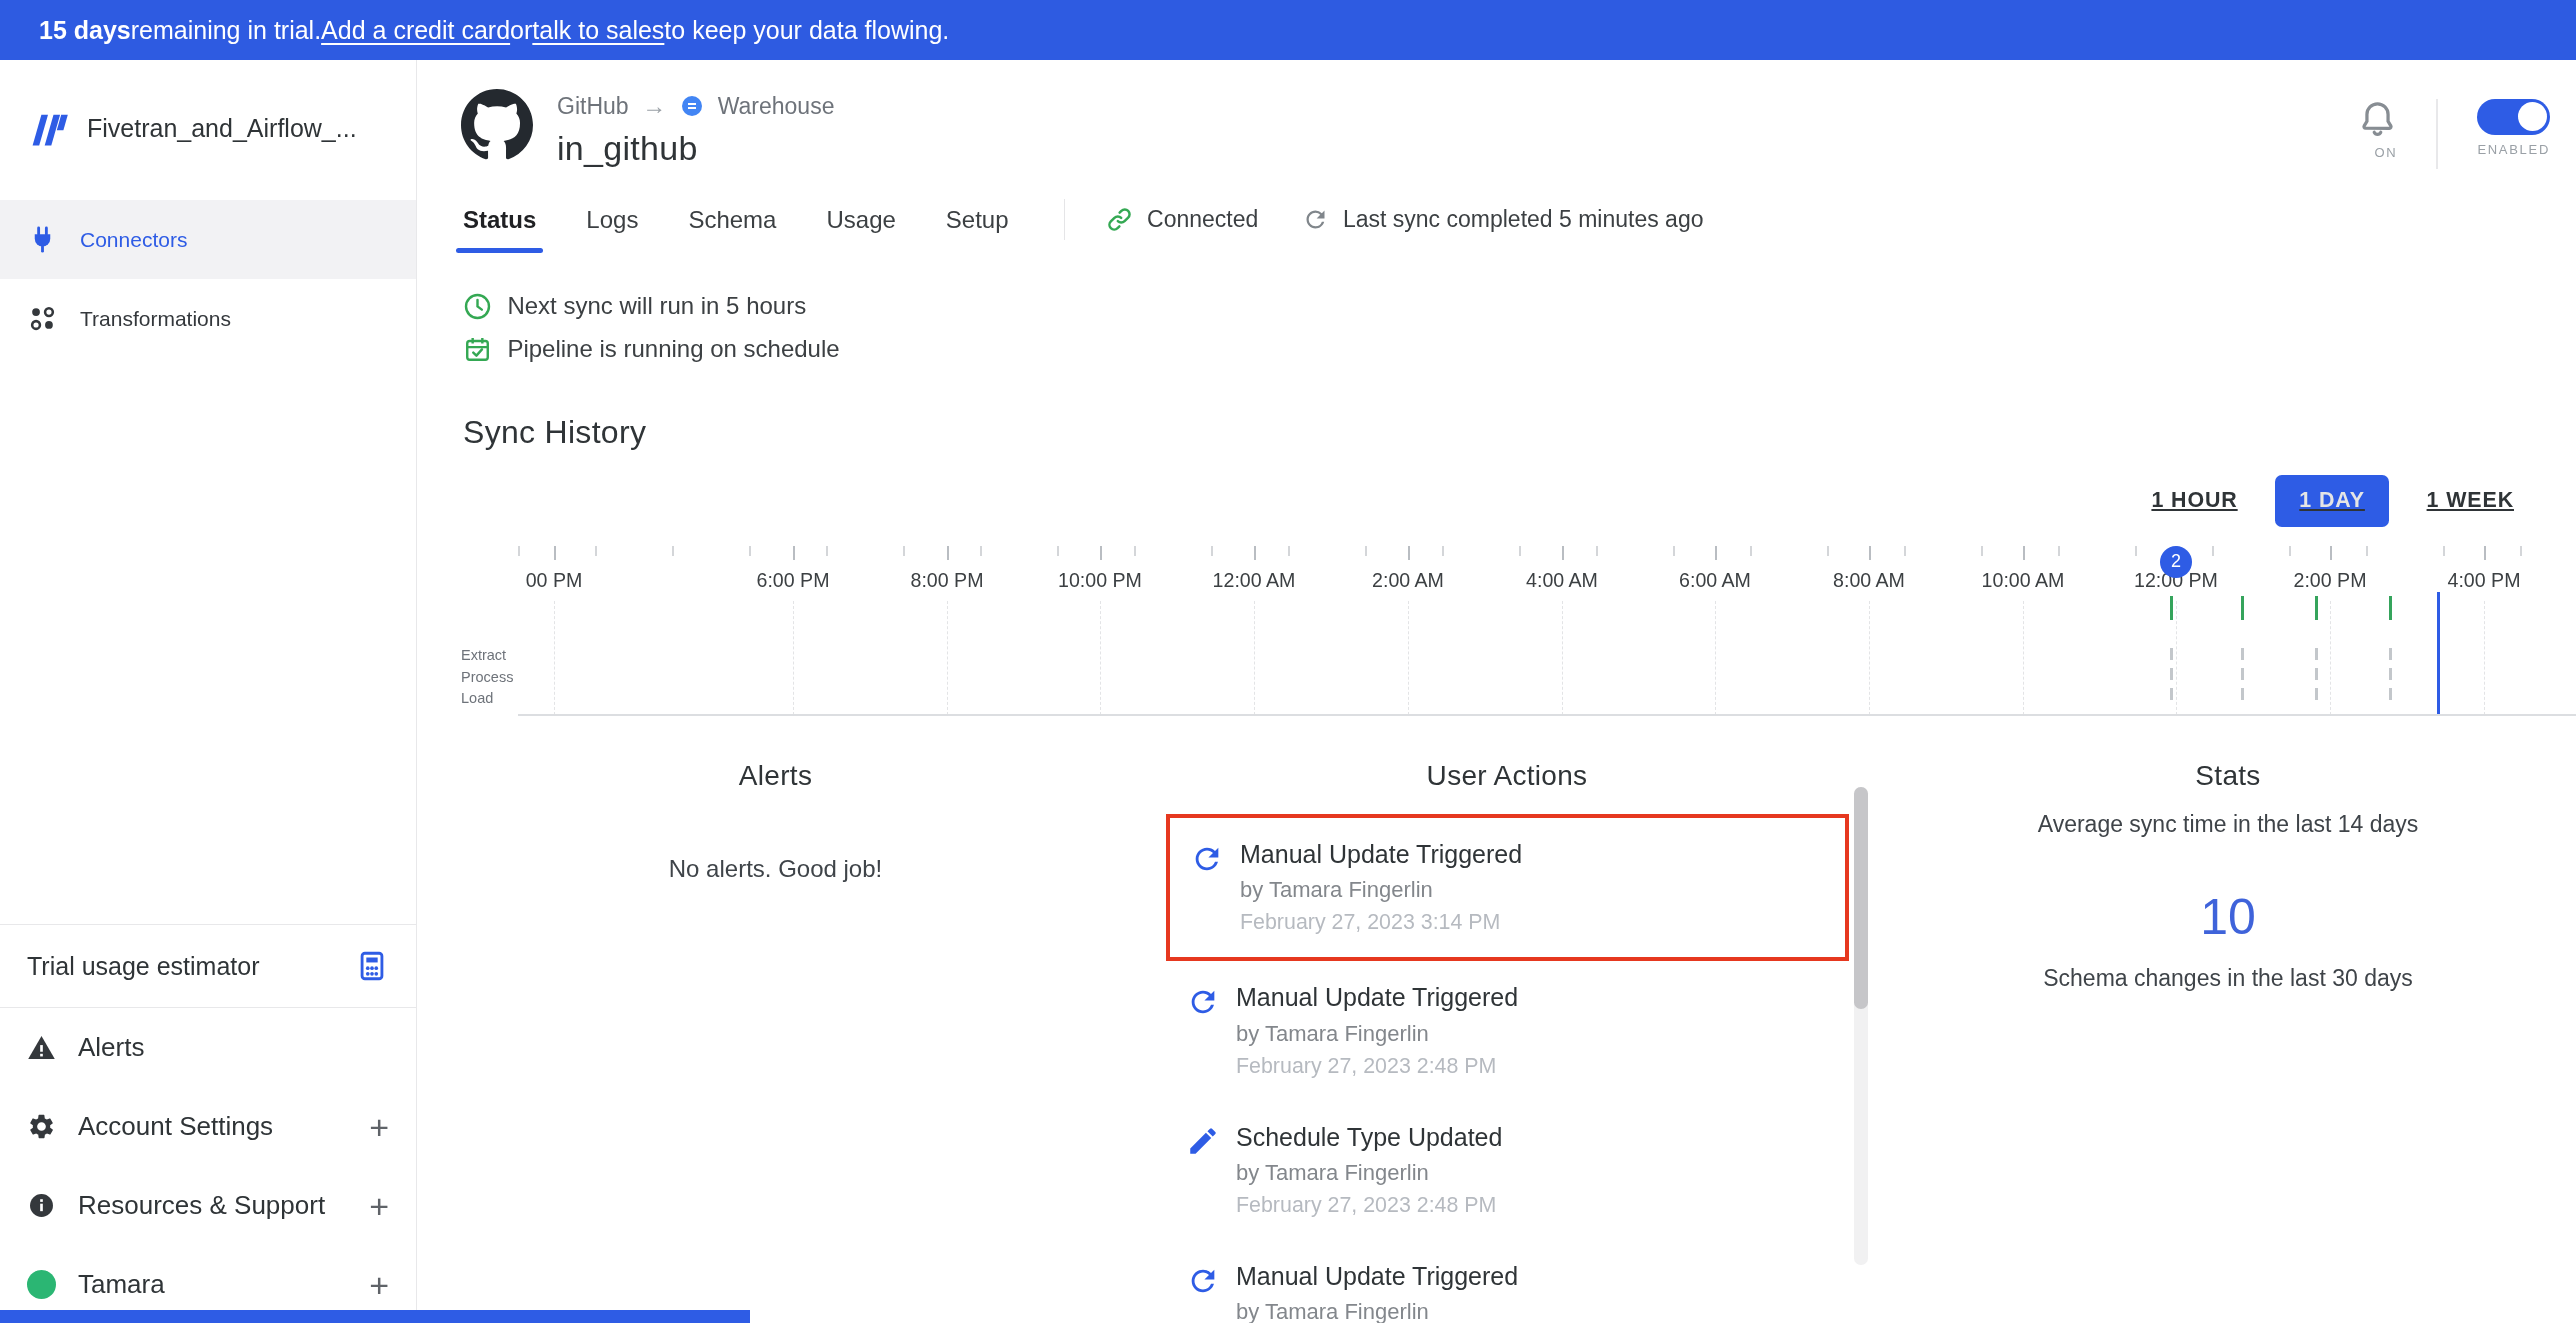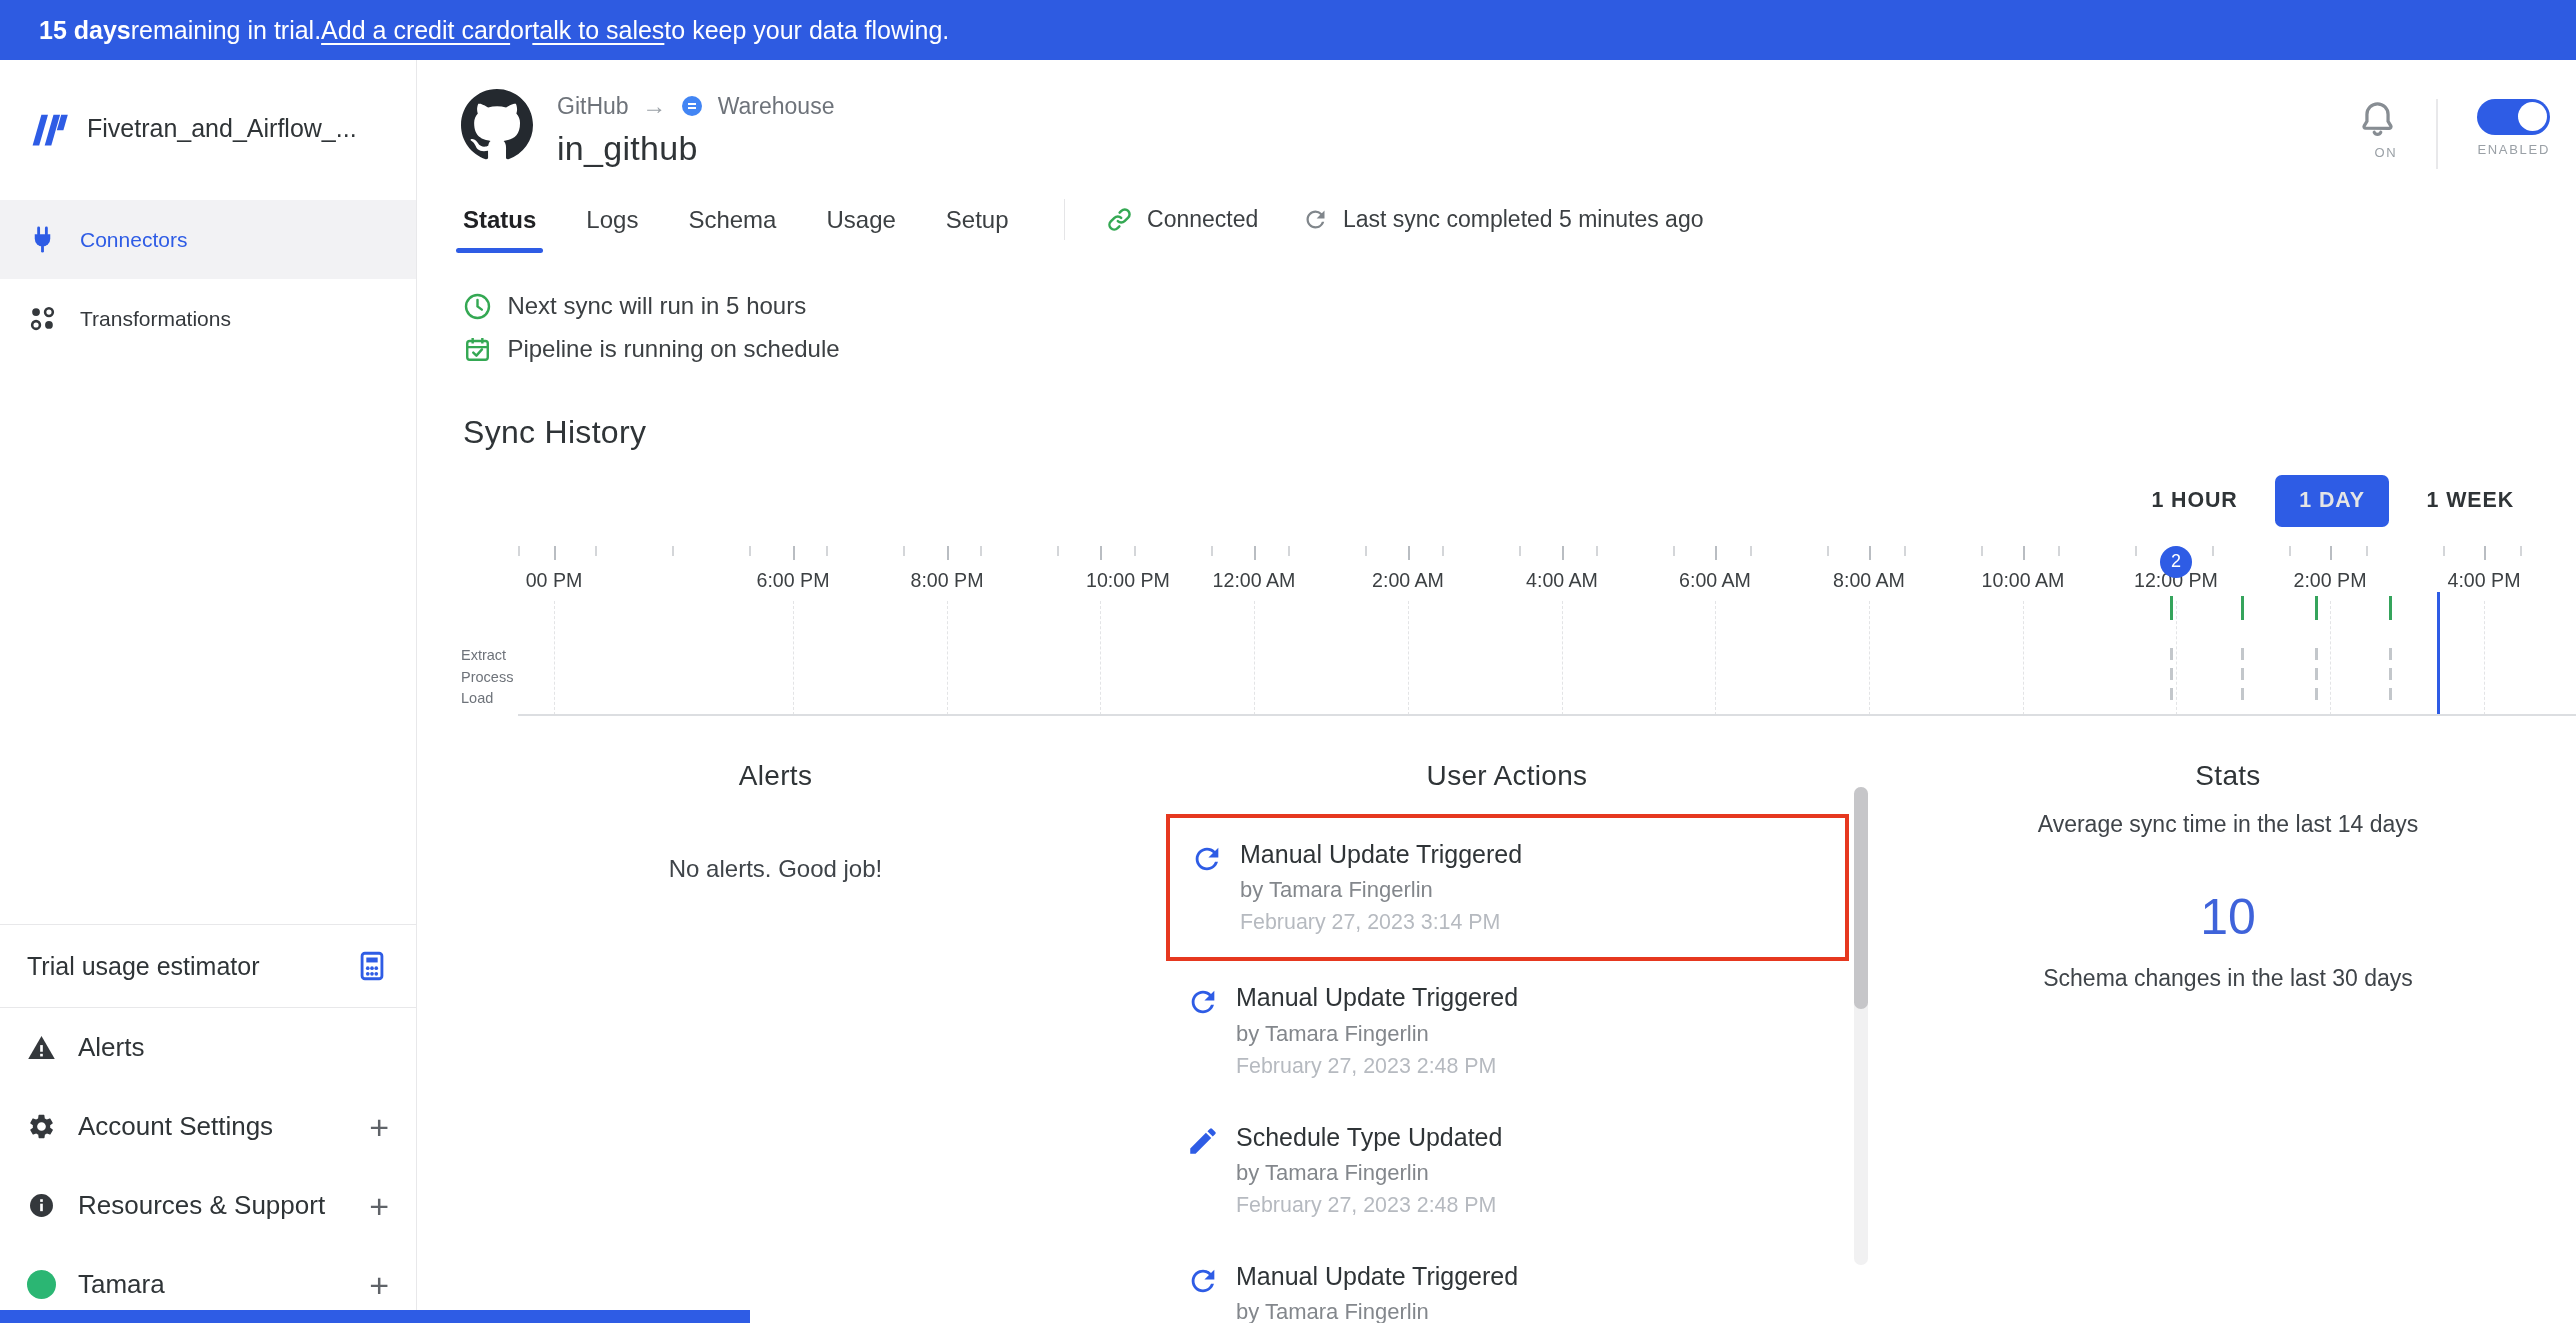--- a/index.html
+++ b/index.html
@@ -66,21 +66,21 @@
   .hr-divider { width: 1.7px; height: 70px; background: #e8e8ea; margin: 0 39px; }
   .toggle { width: 73px; height: 36px; border-radius: 18px; background: #2e5ce5; position: relative; cursor: pointer; }
   .toggle-knob { position: absolute; top: 3.4px; right: 3.4px; width: 29px; height: 29px; border-radius: 50%; background: #fff; }
 
   .status-lines { margin: 39px 0 0 46px; display: flex; flex-direction: column; gap: 13.7px; }
   .status-line { display: flex; align-items: center; gap: 15.4px; font-size: 24px; color: #3c4043; }
   .status-line svg { width: 29px; height: 29px; flex-shrink:0; }
 
   .section-title { font-size: 32px; margin: 50px 0 0 46px; color: #2f3437; letter-spacing: 0.3px; }
 
-  .range-row { display: flex; justify-content: flex-end; align-items: center; margin: 24px 38px 0 0; }
+  .range-row { display: flex; justify-content: flex-end; align-items: center; margin: 24px 38px 0 0; text-decoration: underline; }
   .range-btn { font-size: 21.4px; font-weight: 700; letter-spacing: 0.9px; padding: 13.7px 24px; color: #2f3437; border-radius: 6.8px; margin-left: 13.7px; cursor: pointer; }
   .range-btn.active { background: #2e5ce5; color: #e5e5e5; }
 
   
   .timeline { position: relative; height: 183px; margin-top: 19px; overflow: hidden; }
   .tl-minor { position: absolute; left: 101px; right: 0; top: 0; height: 10.2px;
               background: repeating-linear-gradient(90deg, #d4d6d9 0 1.7px, transparent 1.7px 77px); }
   .tl-tick { position: absolute; top: 0; width: 1.7px; height: 14.5px; background: #b9bdc2; }
   .tl-label { position: absolute; top: 23px; transform: translateX(-50%); font-size: 19.6px; color: #3c4043; white-space: nowrap; }
   .tl-grid { position: absolute; top: 55px; bottom: 13.7px; width: 0; border-left: 1.7px dashed #e3e4e6; }
@@ -309,21 +309,21 @@
       <div class="tl-tick" style="left:1298px"></div>
       <div class="tl-tick" style="left:1452px"></div>
       <div class="tl-tick" style="left:1606px"></div>
       <div class="tl-tick" style="left:1759px"></div>
       <div class="tl-tick" style="left:1913px"></div>
       <div class="tl-tick" style="left:2067px"></div>
 
       <span class="tl-label" style="left:137px">00 PM</span>
       <span class="tl-label" style="left:376px">6:00 PM</span>
       <span class="tl-label" style="left:530px">8:00 PM</span>
-      <span class="tl-label" style="left:711px">10:00 PM</span>
+      <span class="tl-label" style="left:683px">10:00 PM</span>
       <span class="tl-label" style="left:837px">12:00 AM</span>
       <span class="tl-label" style="left:991px">2:00 AM</span>
       <span class="tl-label" style="left:1145px">4:00 AM</span>
       <span class="tl-label" style="left:1298px">6:00 AM</span>
       <span class="tl-label" style="left:1452px">8:00 AM</span>
       <span class="tl-label" style="left:1606px">10:00 AM</span>
       <span class="tl-label" style="left:1759px">12:00 PM</span>
       <span class="tl-label" style="left:1913px">2:00 PM</span>
       <span class="tl-label" style="left:2067px">4:00 PM</span>
       <span class="tl-label" style="left:2214px">6:00 PM</span>

